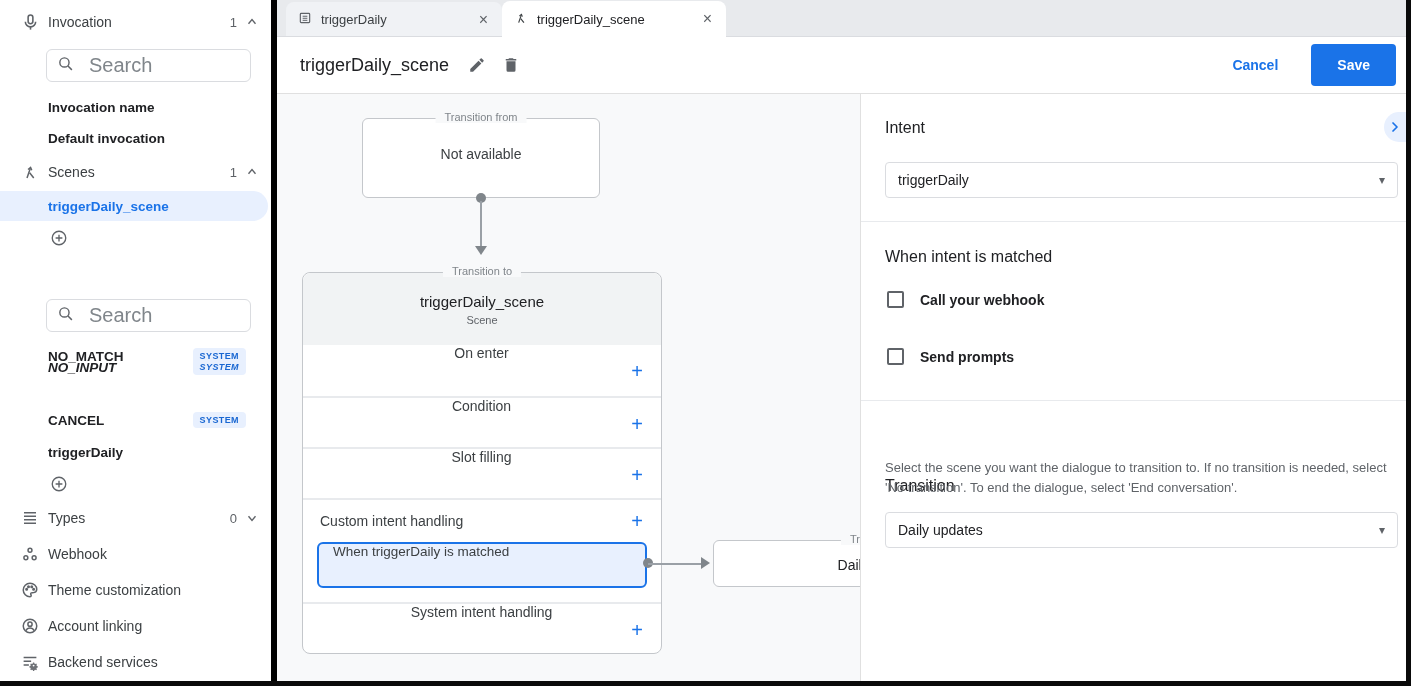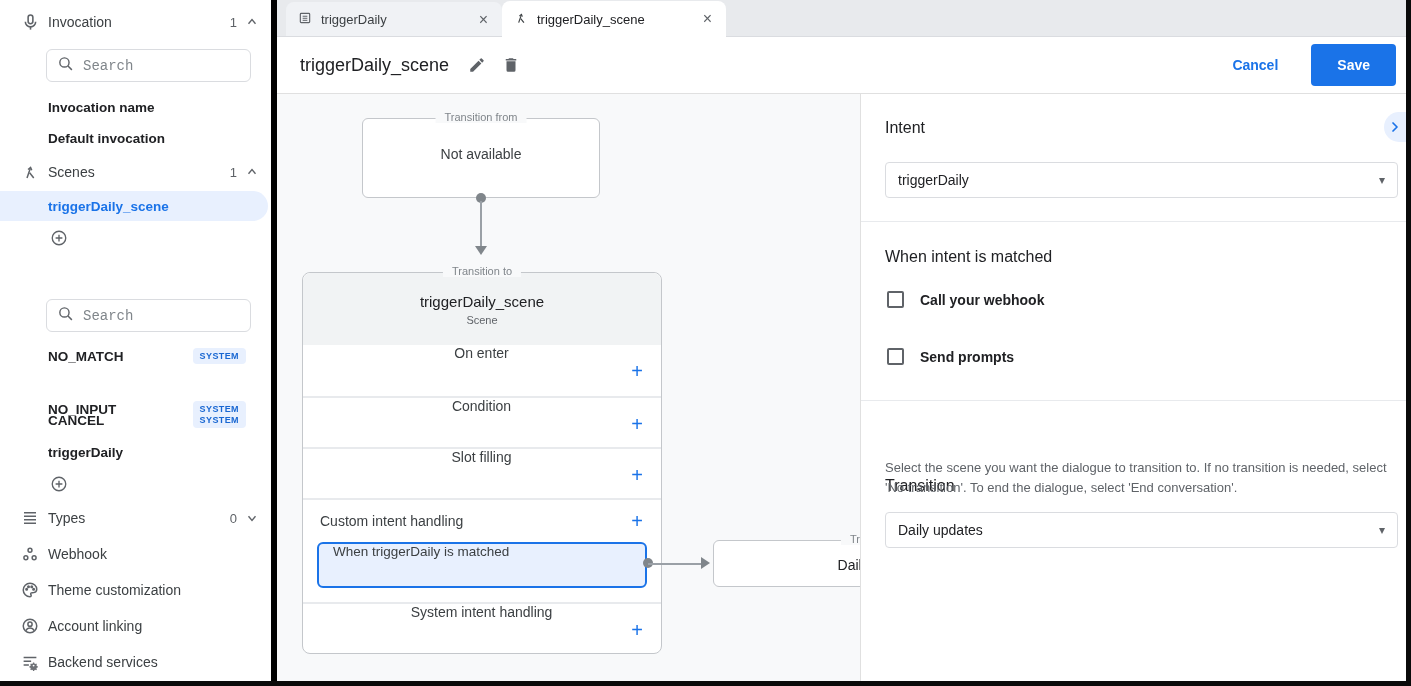--- a/index.html
+++ b/index.html
@@ -11,21 +11,21 @@
   .edge-bottom { position:absolute; left:0; bottom:0; width:1411px; height:5px; background:#0a0a0a; }
 
   
   .sidebar { position:absolute; left:0; top:0; width:277px; height:681px; background:#fff; border-right:6px solid #000000; }
   .side-row { position:absolute; left:0; width:277px; height:28px; display:flex; align-items:center; }
   .side-row .sicon { width:24px; height:24px; margin-left:18px; display:flex; align-items:center; justify-content:center; flex:none; }
   .side-row .slabel { margin-left:6px; font-size:14px; color:#3c4043; }
   .side-row .scount { margin-left:auto; font-size:13px; color:#5f6368; }
   .side-row .schev { margin:0 16px 0 8px; width:16px; height:16px; display:flex; align-items:center; }
   .side-search { position:absolute; left:46px; width:205px; height:33px; border:1px solid #dadce0; border-radius:6px; background:#fff; display:flex; align-items:center; padding:0 10px; }
-  .side-search input { border:none; outline:none; font-size:14px; color:#202124; width:140px; margin-left:9px; font-family:Liberation Mono, monospace; background:transparent; }
+  .side-search input { border:none; outline:none; font-size:20px; color:#202124; width:140px; margin-left:15px; font-family:Liberation Sans, sans-serif; background:transparent; }
   .side-search input::placeholder { color:#80868b; }
   .side-item { position:absolute; left:48px; height:26px; display:flex; align-items:center; font-size:13.5px; font-weight:bold; color:#202124; }
   .side-item-wide { position:absolute; left:0; width:268px; height:26px; display:flex; align-items:center; }
   .side-item-wide .ilabel { margin-left:48px; font-size:13.5px; font-weight:bold; color:#202124; }
   .badge { margin-left:auto; margin-right:22px; background:#e8f0fe; color:#1967d2; font-size:9px; font-weight:bold; letter-spacing:.4px; padding:3px 7px; border-radius:4px; }
   .selected-pill { position:absolute; left:0; top:191px; width:268px; height:30px; background:#e8f0fe; border-radius:0 16px 16px 0; display:flex; align-items:center; }
   .selected-pill span { margin-left:48px; font-size:13.5px; font-weight:bold; color:#1a73e8; }
   .plus-circle { position:absolute; left:50px; width:18px; height:18px; cursor:pointer; }
 
   
@@ -151,21 +151,21 @@
             <circle cx="10.5" cy="10.5" r="6.5"></circle>
             <path d="M15.5 15.5 L21 21"></path>
           </svg></span>
       <input type="text" placeholder="Search" style="">
     </div>
 
     <div class="side-item-wide" style="top:343px;">
       <span class="ilabel">NO_MATCH</span>
       <span class="badge">SYSTEM</span>
     </div>
-    <div class="side-item-wide" style="top:396px;">
+    <div class="side-item-wide" style="top:354px;font-style:italic;">
       <span class="ilabel">NO_INPUT</span>
       <span class="badge">SYSTEM</span>
     </div>
     <div class="side-item-wide" style="top:407px;">
       <span class="ilabel">CANCEL</span>
       <span class="badge">SYSTEM</span>
     </div>
     <div class="side-item-wide" style="top:439px;">
       <span class="ilabel">triggerDaily</span>
     </div>

